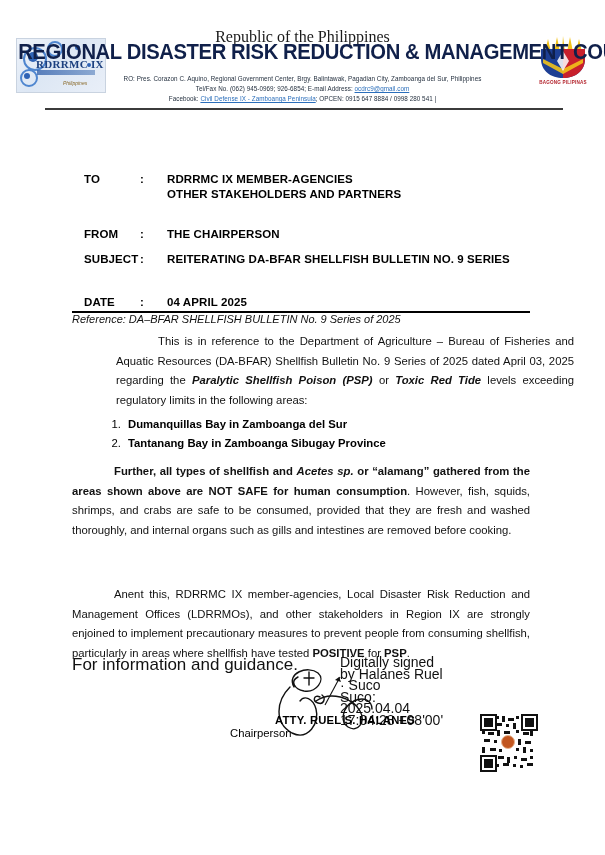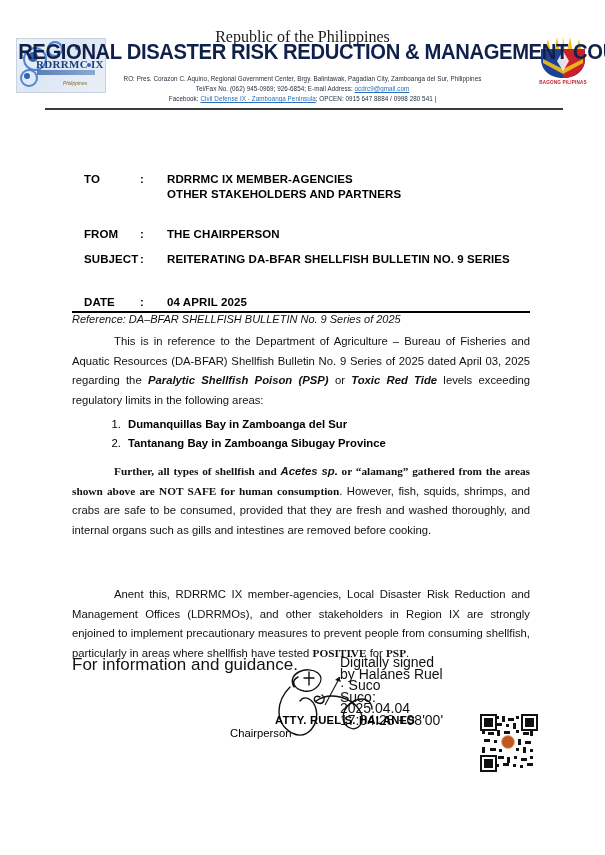--- a/index.html
+++ b/index.html
@@ -196,24 +196,24 @@
     left: 72px;
     width: 458px;
     font-family: "Liberation Sans", sans-serif;
     font-size: 11.3px;
     line-height: 19.5px;
     text-align: justify;
     color: #111;
   }
   .body-wrap p { margin: 0; }
   .indent { text-indent: 42px; }
-  .b { font-weight: bold; font-family: Liberation Serif, serif; }
+  .b { font-weight: bold; }
   .bi { font-weight: bold; font-style: italic; }
 
-  .para1 { top: 332px; }
+  .para1 { top: 332px; margin-left: 44px; }
   .list-areas {
     position: absolute;
     left: 104px; top: 415px;
     font-size: 11.3px;
     line-height: 19px;
     font-weight: bold;
   }
   .list-areas ol { margin: 0; padding-left: 20px; }
   .list-areas li { padding-left: 4px; }
   .list-areas li::marker { font-weight: normal; }

